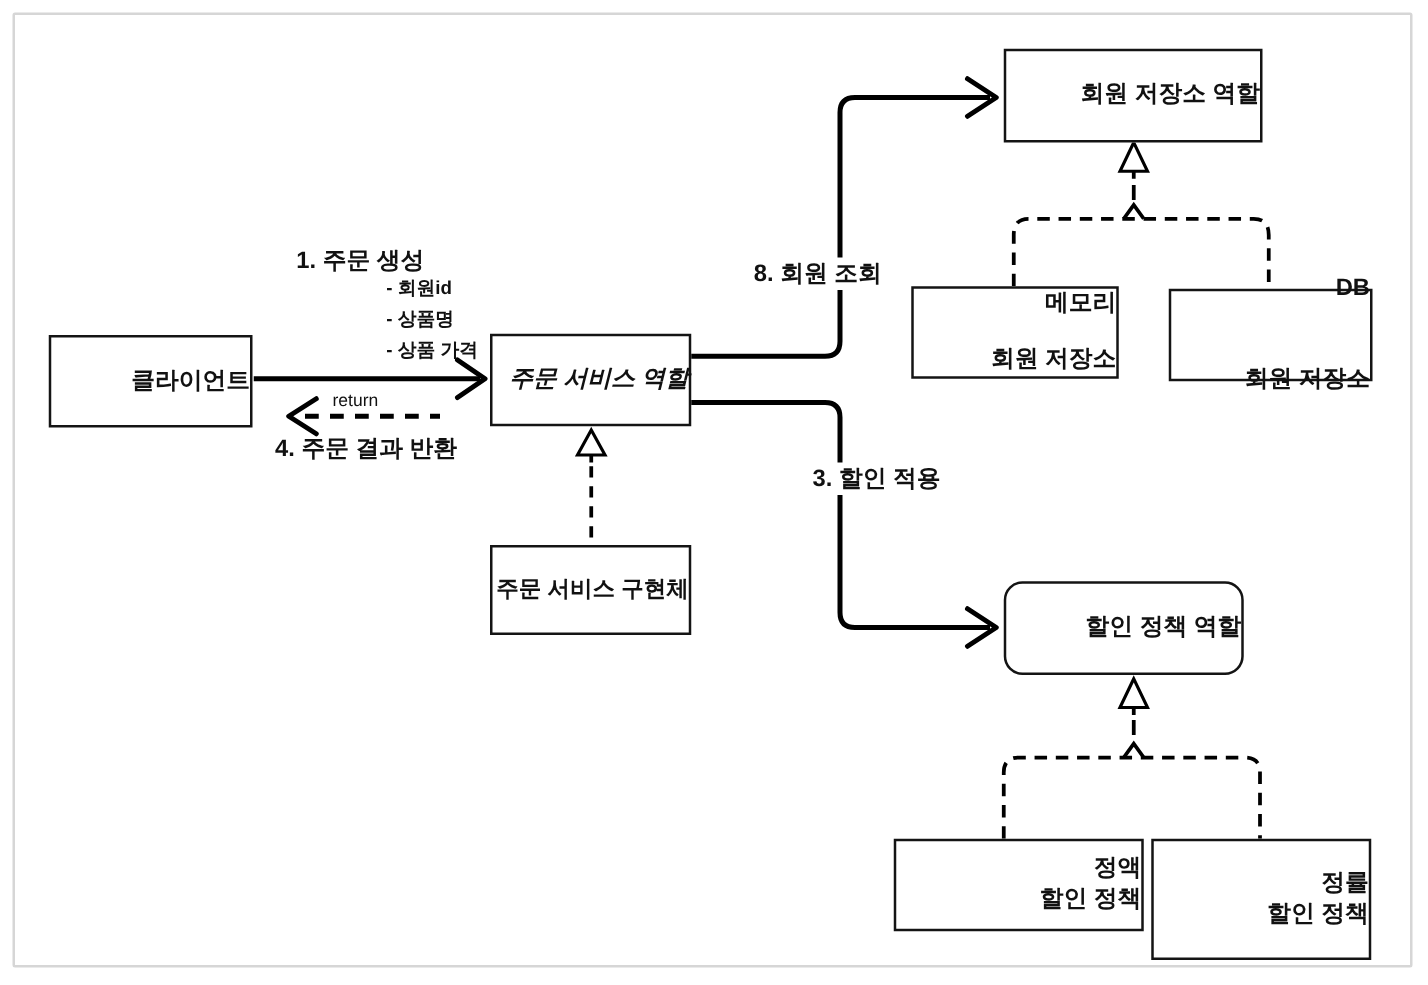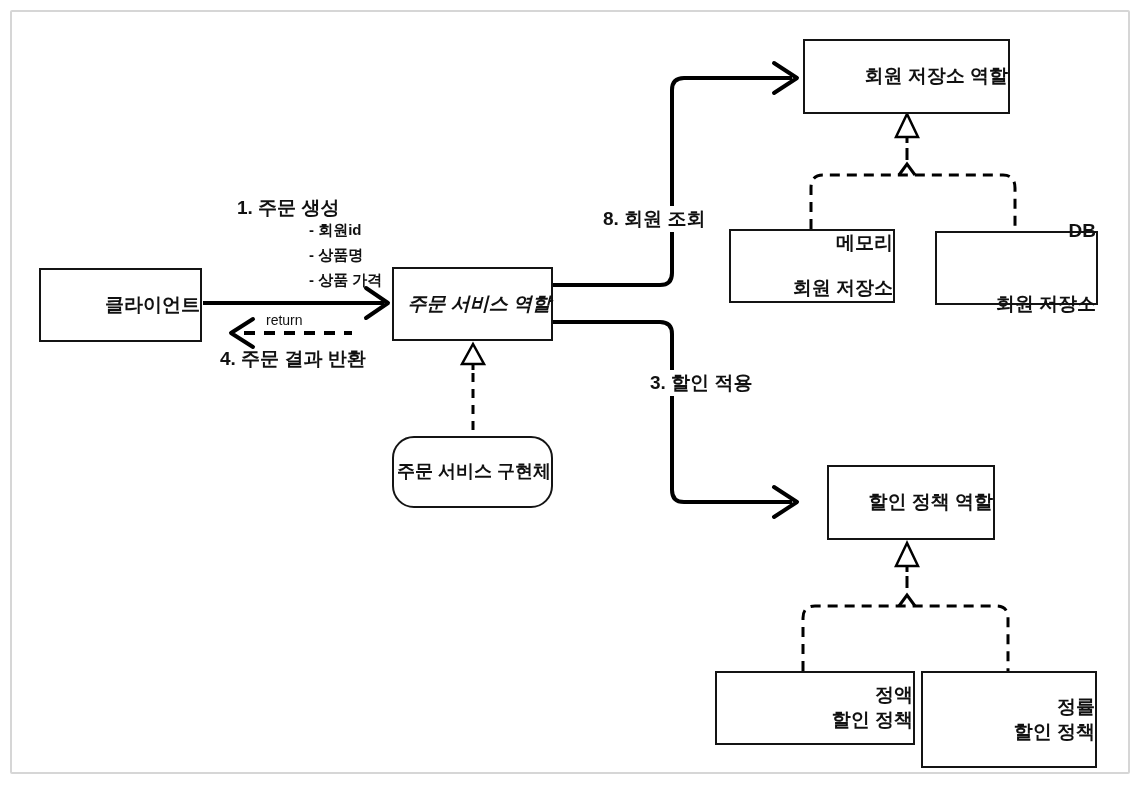--- a/index.html
+++ b/index.html
@@ -61,39 +61,39 @@
 </svg>
 
 <div class="box" style="left:39px;top:268px;width:163px;height:74px;">
   <span>클라이언트</span>
 </div>
 
 <div class="box" style="left:392px;top:267px;width:161px;height:74px;font-style:italic;">
   <span>주문 서비스 역할</span>
 </div>
 
-<div class="box" style="left:392px;top:436px;width:161px;height:72px;font-size:18px;border-radius:22px;">
+<div class="box" style="left:392px;top:436px;width:161px;height:72px;font-size:18px;">
   <span>주문 서비스 구현체</span>
 </div>
 
 <div class="box" style="left:803px;top:39px;width:207px;height:75px;">
   <span>회원 저장소 역할</span>
 </div>
 
 <div class="box" style="left:729px;top:229px;width:166px;height:74px;gap:20px;">
   <span>메모리</span>
   <span>회원 저장소</span>
 </div>
 
 <div class="box" style="left:935px;top:231px;width:163px;height:74px;gap:48px;">
   <span>DB</span>
   <span>회원 저장소</span>
 </div>
 
-<div class="box" style="left:827px;top:465px;width:168px;height:75px;">
+<div class="box" style="left:803px;top:465px;width:192px;height:75px;border-radius:15px;">
   <span>할인 정책 역할</span>
 </div>
 
 <div class="box" style="left:715px;top:671px;width:200px;height:74px;">
   <span>정액</span>
   <span>할인 정책</span>
 </div>
 
 <div class="box" style="left:921px;top:671px;width:176px;height:97px;">
   <span>정률</span>

